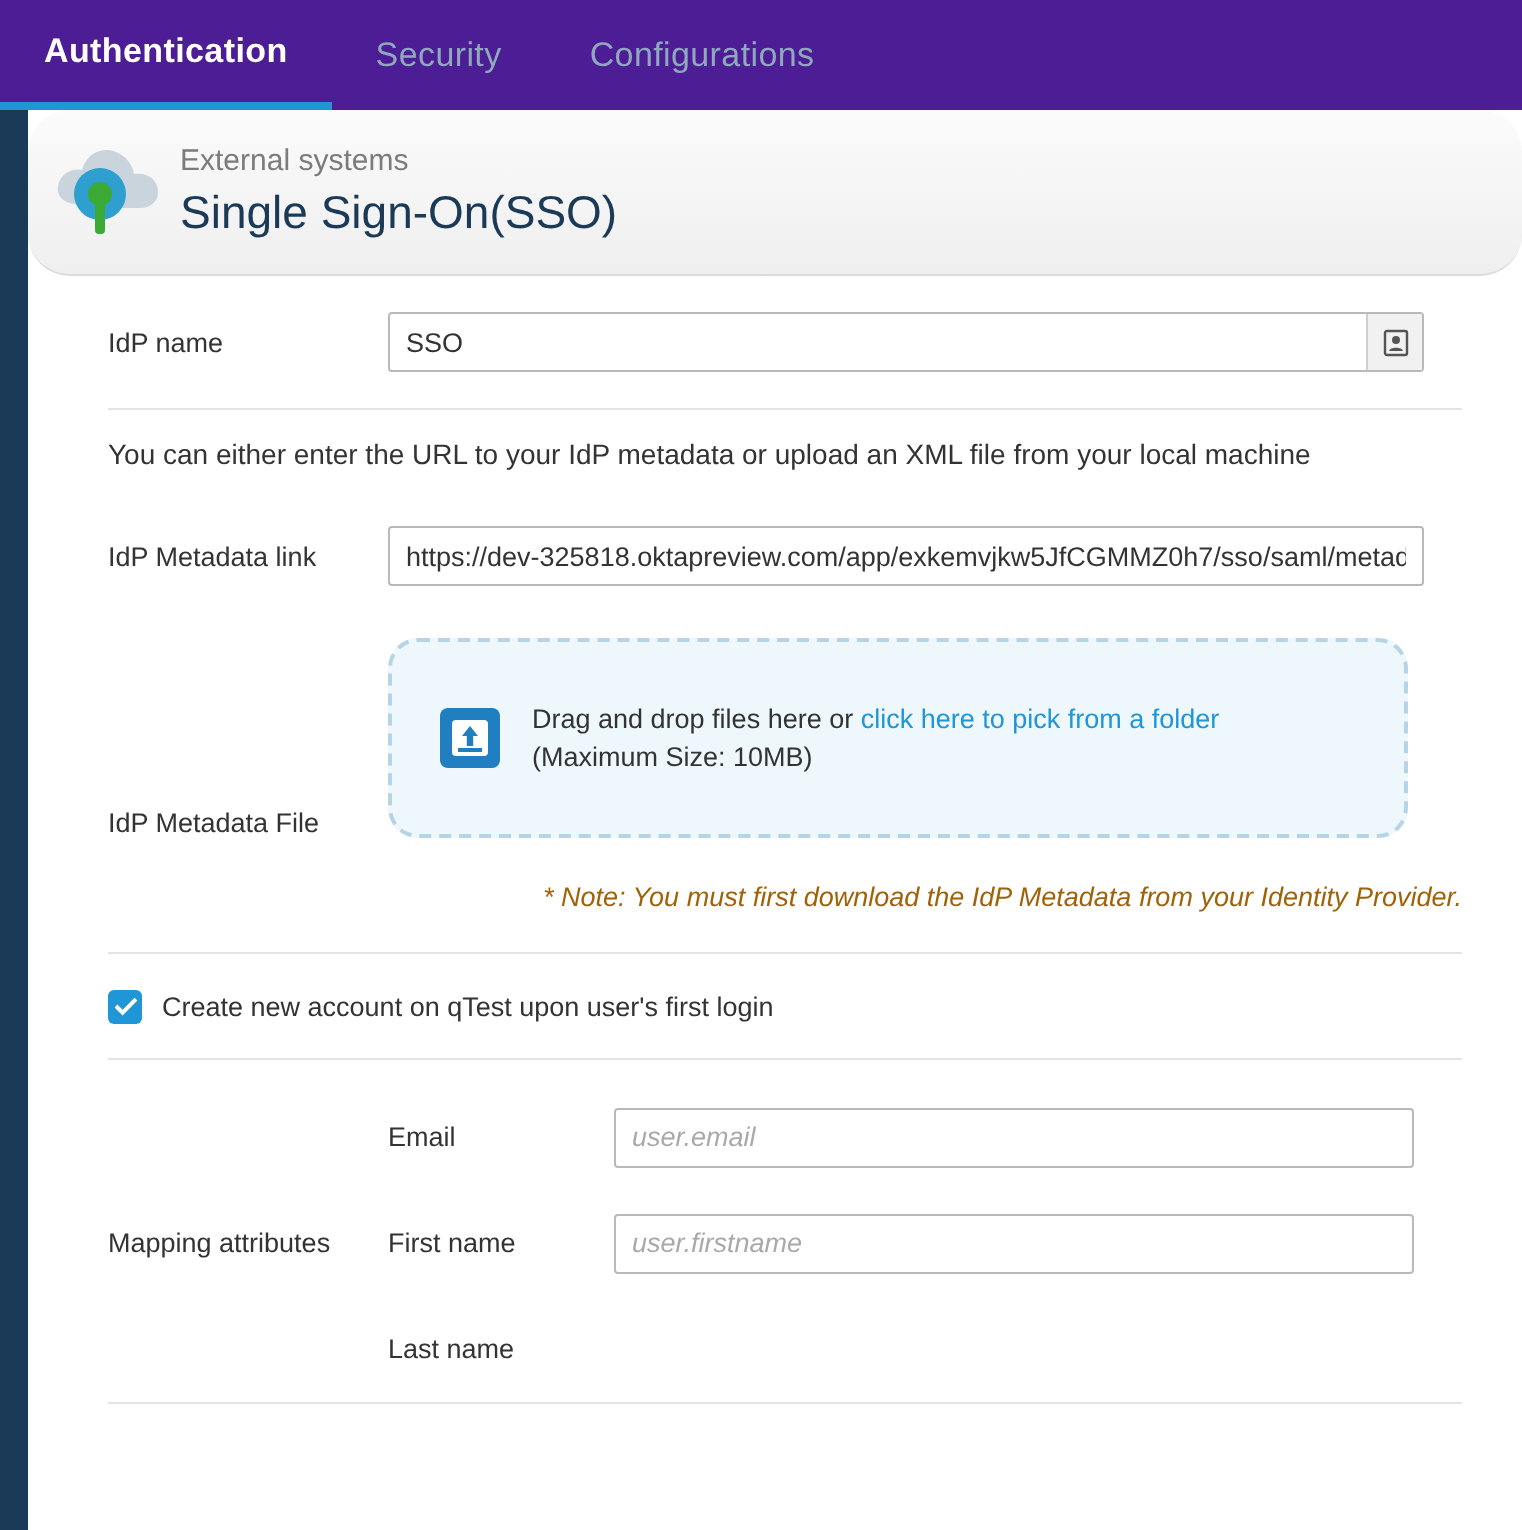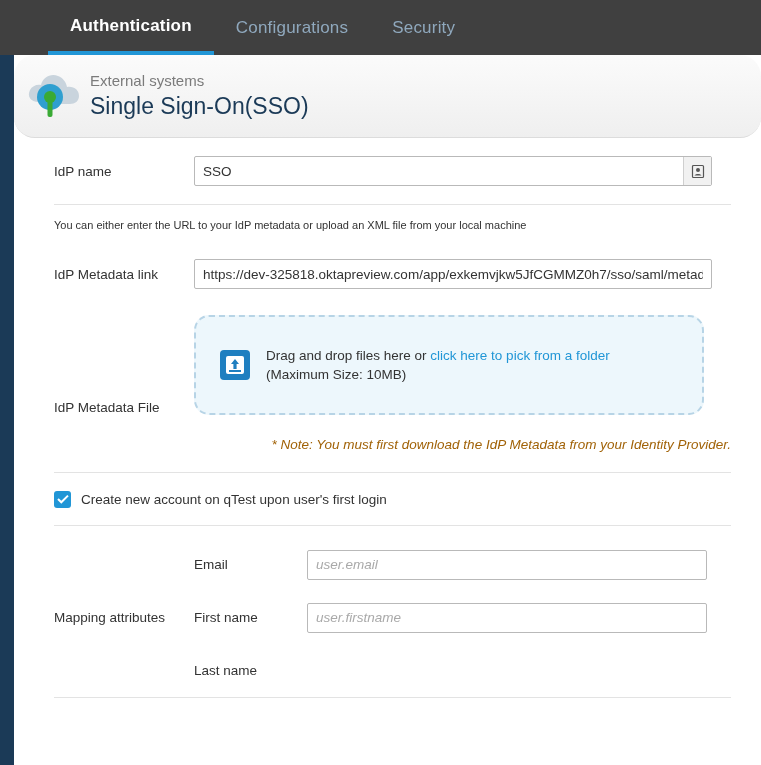--- a/index.html
+++ b/index.html
@@ -12,25 +12,24 @@
     font-family: "Liberation Sans", sans-serif;
     font-size: 13px;
     color: #333;
     background: #ffffff;
     overflow: hidden;
   }
 
   
   .topnav {
     height: 55px;
-    background: #404040;
+    background: #4c1d95;
     display: flex;
     align-items: stretch;
     position: relative;
-    padding-left: 48px;
   }
   .topnav-item {
     display: flex;
     align-items: center;
     padding: 0 22px;
     color: #8fa8bd;
     font-size: 17px;
     letter-spacing: .2px;
     cursor: pointer;
     user-select: none;
@@ -151,21 +150,21 @@
     background: #f1f1f1;
     border-left: 1px solid #cfcfcf;
     display: flex;
     align-items: center;
     justify-content: center;
     cursor: pointer;
   }
 
   .note-row {
     padding: 14px 30px 16px 30px;
-    font-size: 11px;
+    font-size: 14px;
     color: #333;
   }
 
   .row-link {
     height: 54px;
   }
 
   
   .row-drop {
     display: flex;
@@ -274,24 +273,24 @@
   }
 </style>
 </head>
 <body>
 
 <div class="topnav">
   <div class="topnav-item active">
     <span>Authentication</span>
   </div>
   <div class="topnav-item">
-    <span>Configurations</span>
+    <span>Security</span>
   </div>
   <div class="topnav-item">
-    <span>Security</span>
+    <span>Configurations</span>
   </div>
 </div>
 
 <div class="page-wrap">
   <div class="left-rail"></div>
 
   <div class="header-band">
     <div class="cloud-logo">
       <svg width="60" height="56" viewBox="0 0 60 56">
         <path d="M15 34 C6 34 3 28 6 22 C8 18 13 16 17 17 C19 9 27 5 34 8 C39 10 42 14 43 19 C50 18 55 22 55 28 C55 33 51 36 46 36 L17 36 Z" fill="#c9d4dd"></path>

